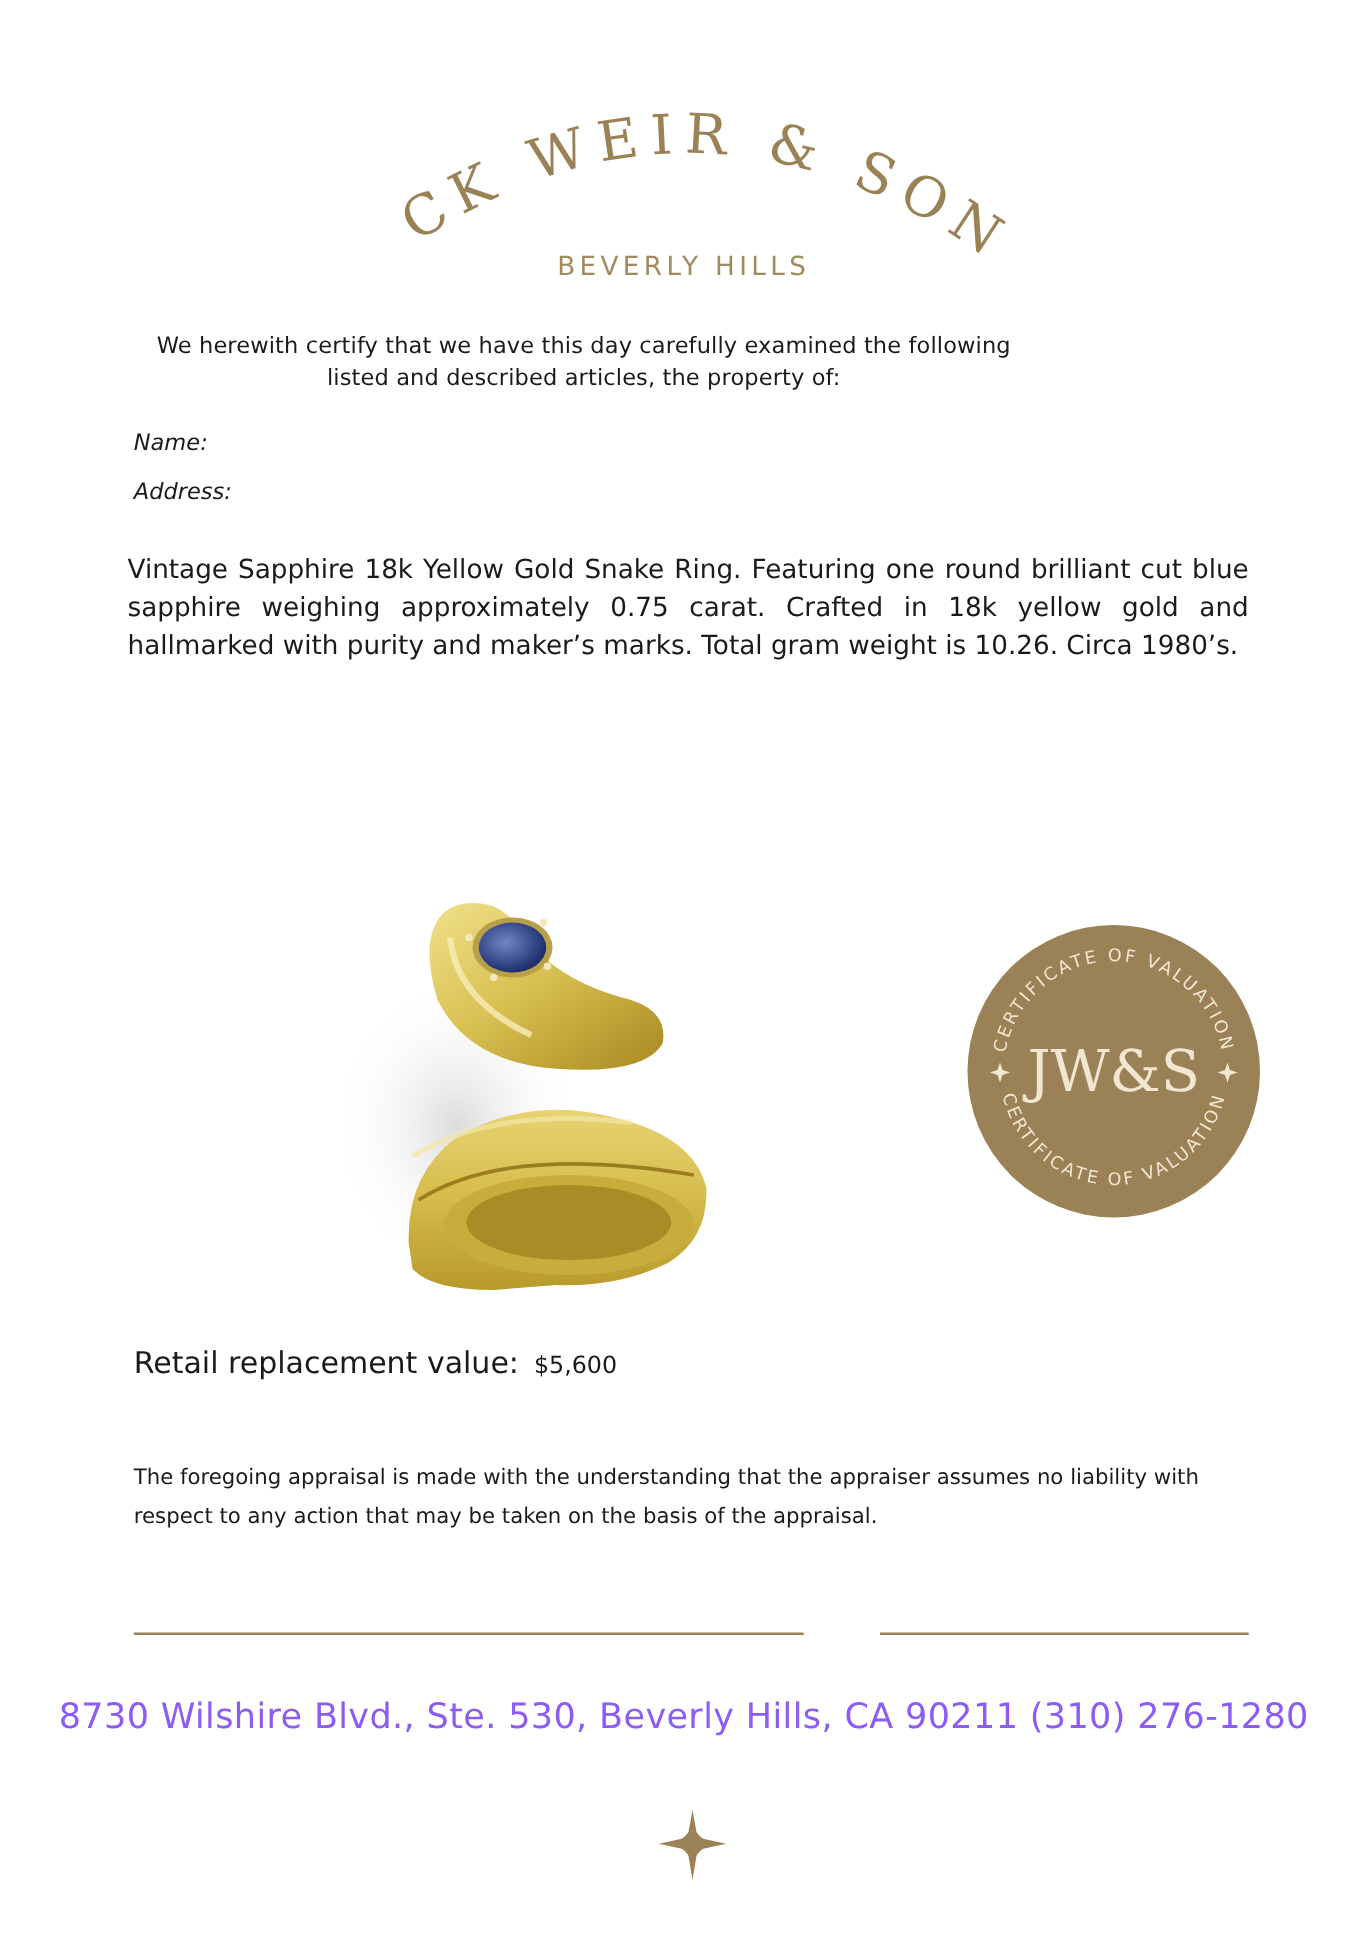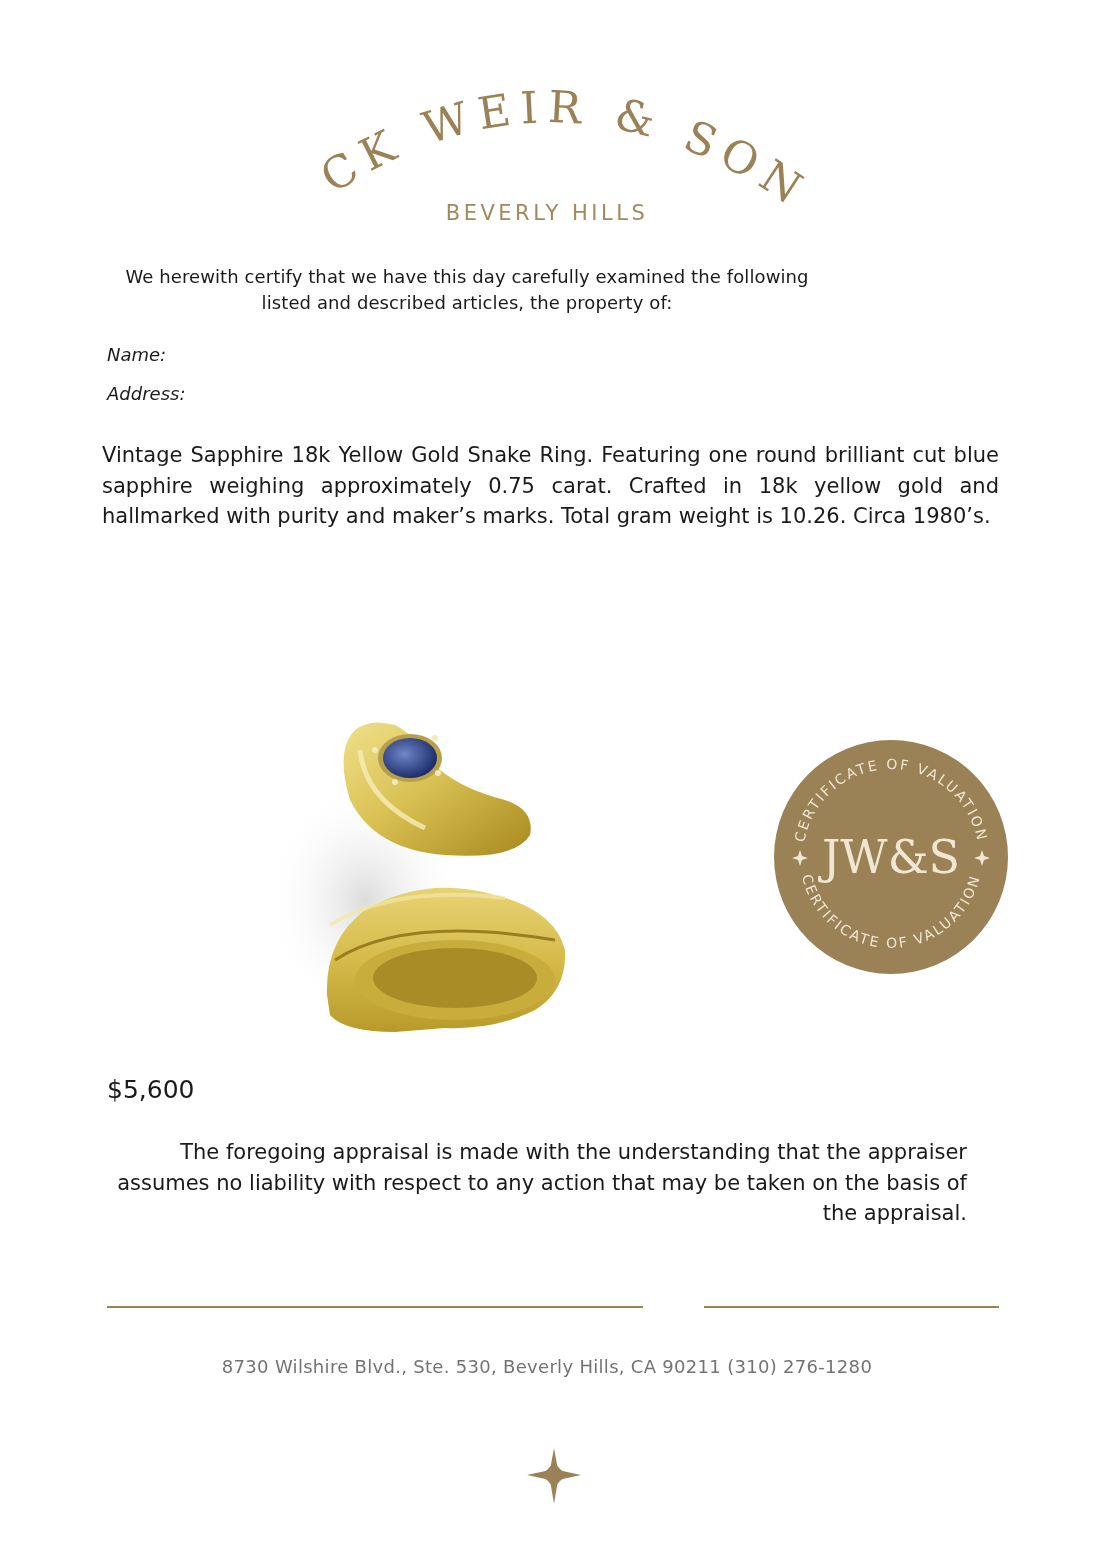--- a/index.html
+++ b/index.html
@@ -7,24 +7,24 @@
          font-family:"DejaVu Sans", "Liberation Sans", sans-serif; color:#1a1a1a; }
   .abs { position:absolute; }
   #logo-svg { left:0; top:60px; width:1094px; height:190px; }
   .intro { left:107px; top:264px; width:720px; font-size:18px; line-height:26px; letter-spacing:0.1px;text-align:center; }
   .field { left:107px; font-size:18px; line-height:26px;font-style:italic; }
   .desc { left:102px; top:440px; width:897px; font-size:21px; line-height:30.5px;
           text-align:justify; text-align-last:left; }
   #ring { left:255px; top:710px; width:340px; height:345px; }
   #seal { left:772px; top:738px; width:238px; height:238px; }
   .retail { left:107px; top:1074px; font-size:24px; line-height:32px; display:flex; align-items:baseline; gap:12px; }
-  .retail .val { font-size:25px; }
-  .disclaimer { left:107px; top:1137px; width:860px; font-size:21px; line-height:30.5px;text-align:right; }
+  .retail .val { font-size:19px; }
+  .disclaimer { left:107px; top:1167px; width:860px; font-size:17px; line-height:30.5px; }
   .sigline { height:2px; background:#9b8256; top:1306px; }
-  .address { left:0; width:1094px; top:1356px; text-align:center; font-size:18px; color:#737373; letter-spacing:0.3px; }
+  .address { left:0; width:1094px; top:1356px; text-align:center; font-size:28px; color:#8b5cf6; letter-spacing:0.3px; }
   #star { left:527px; top:1448px; width:54px; height:56px; }
 </style>
 </head>
 <body>
 
 <svg id="logo-svg" class="abs" viewBox="0 0 1094 190">
   <defs>
     <path id="logoArc" d="M 318 145 Q 548 -20 788 145" fill="none"></path>
   </defs>
   <text fill="#9b8256" font-family="'DejaVu Serif', serif" font-size="44" letter-spacing="9" text-anchor="middle">
@@ -94,20 +94,21 @@
   <text x="119" y="135" fill="#f1e6d1" font-family="'DejaVu Serif', serif" font-size="46" text-anchor="middle">JW&amp;S</text>
   <g>
     <path d="M 28 112 L 30 118 L 36 120 L 30 122 L 28 128 L 26 122 L 20 120 L 26 118 Z" fill="#f1e6d1"></path>
   </g>
   <g>
     <path d="M 210 112 L 212 118 L 218 120 L 212 122 L 210 128 L 208 122 L 202 120 L 208 118 Z" fill="#f1e6d1"></path>
   </g>
 </svg>
 
 <div class="abs retail">
+  <span>Retail replacement value:</span>
   <span class="val">$5,600</span>
 </div>
 
 <div class="abs disclaimer">The foregoing appraisal is made with the understanding that the appraiser assumes no liability with respect to any action that may be taken on the basis of the appraisal.</div>
 
 <div class="abs sigline" style="left:107px; width:536px;"></div>
 <div class="abs sigline" style="left:704px; width:295px;"></div>
 
 <div class="abs address">8730 Wilshire Blvd., Ste. 530, Beverly Hills, CA 90211 (310) 276-1280</div>
 

